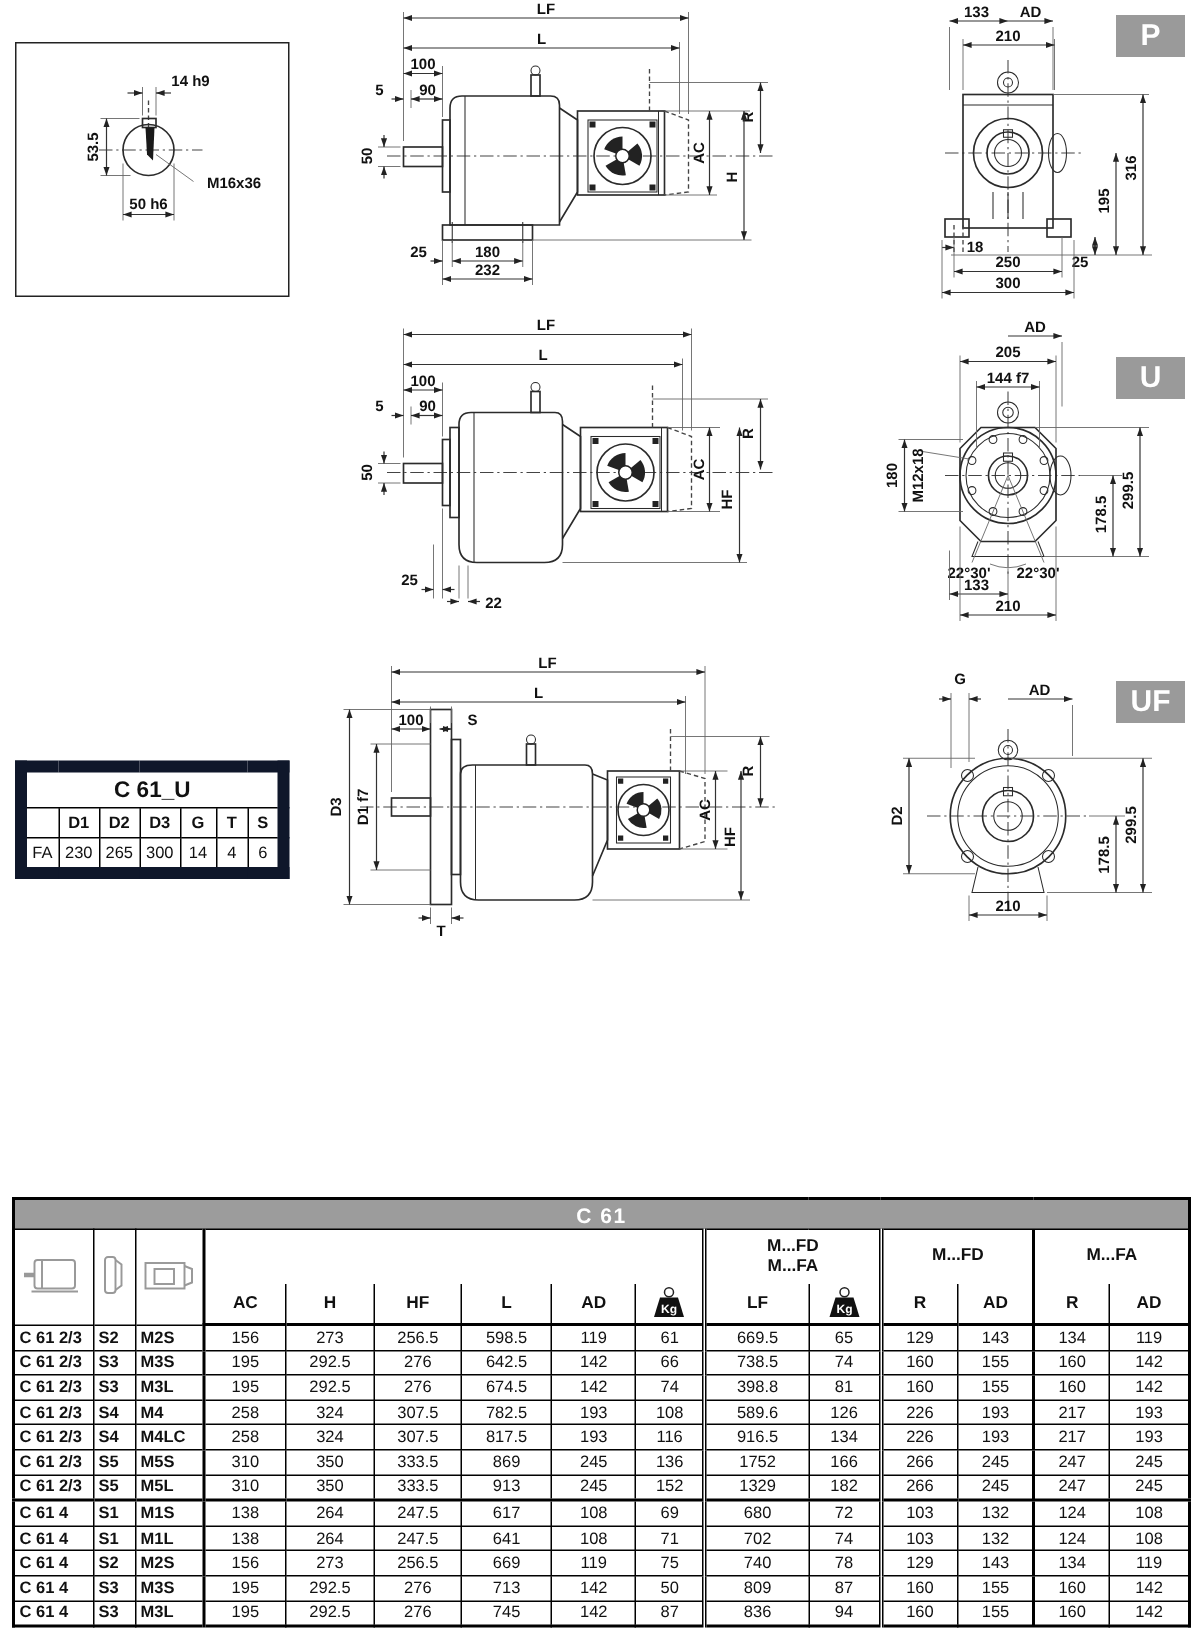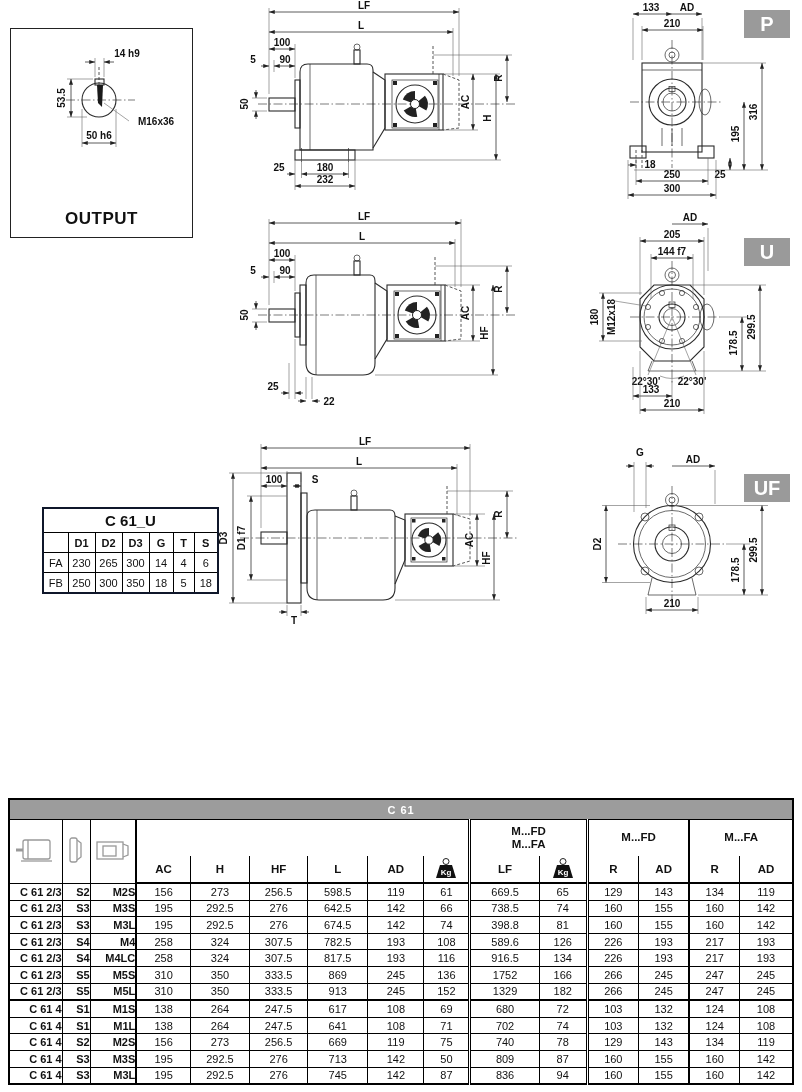--- a/index.html
+++ b/index.html
@@ -9,41 +9,41 @@
   svg{overflow:visible;}
   .o{fill:none;stroke:#2b2b2b;stroke-width:1.1;}
   .o2{fill:none;stroke:#2b2b2b;stroke-width:0.7;}
   .d{fill:none;stroke:#333;stroke-width:0.8;}
   .e{fill:none;stroke:#666;stroke-width:0.6;}
   .cl{fill:none;stroke:#444;stroke-width:0.7;stroke-dasharray:9 2.5 1.5 2.5;}
   .dash{fill:none;stroke:#444;stroke-width:0.9;stroke-dasharray:3 2;}
   .t{font:bold 10px "Liberation Sans",sans-serif;fill:#111;}
   .badge{background:#9a9a9a;color:#fff;font:bold 20px "Liberation Sans",sans-serif;
          width:46px;height:28px;display:flex;align-items:center;justify-content:center;}
-  #outbox{border:1.5px solid #222;width:183px;height:210px;box-sizing:border-box;}
+  #outbox{border:1.5px solid #222;width:183px;height:170px;box-sizing:border-box;}
   #outbox .cap{position:absolute;left:0;right:0;bottom:8px;text-align:center;font-weight:bold;font-size:17px;letter-spacing:.5px;}
   
   table{border-collapse:collapse;table-layout:fixed;}
-  .ut{width:175px;font-size:11px;border:2px solid #0f172a;margin-left:32px;}
+  .ut{width:175px;font-size:11px;border:8px solid #0f172a;}
   .ut th,.ut td{border:1px solid #000;padding:0;text-align:center;height:19px;white-space:nowrap;overflow:hidden;}
   .ut .ttl{font-size:15px;font-weight:bold;height:23px;}
   .ut .rl{font-weight:normal;}
   .ut th{font-weight:bold;}
   
   .main{width:786px;font-size:11px;border:2px solid #000;}
   .main th,.main td{border:1px solid #000;padding:0;text-align:center;height:15.6px;white-space:nowrap;overflow:hidden;}
-  .main .ttl{background:#9c9c9c;color:#fff;font-size:11px;font-weight:bold;height:19px;letter-spacing:1px;border:1px solid #000;}
+  .main .ttl{background:#9c9c9c;color:#fff;font-size:14px;font-weight:bold;height:19px;letter-spacing:1px;border:1px solid #000;}
   .main tr.h1 th{border-bottom:none;height:36px;vertical-align:middle;}
   .main tr.h1 th.nog{border-bottom:none;}
   .main tr.h2 th{border-top:none;height:26px;font-size:11.5px;border-bottom:2px solid #000;}
   .main .ic{border-bottom:2px solid #000;}
   .main .grp2{font-weight:bold;font-size:11.5px;line-height:1.15;}
   .main .dbl{border-left:3px double #000;}
   .main .thk{border-left:2px solid #000;}
-  .main td.mc{text-align:right;font-weight:bold;padding-left:3px;}
+  .main td.mc{text-align:left;font-weight:bold;padding-left:3px;}
   .main tr.grp td{border-top:2px solid #000;}
 </style>
 </head>
 <body>
 
 <div id="outbox" class="abs" style="left:10px;top:28px;">
   <svg width="180" height="130" viewBox="0 0 180 130">
     <defs>
         <marker id="m0" viewBox="0 0 10 10" refX="9" refY="5" markerWidth="8" markerHeight="8" orient="auto-start-reverse">
           <path d="M0,1.8 L9,5 L0,8.2 z" fill="#222"></path>
@@ -67,26 +67,25 @@
       <line class="d" x1="60" y1="50" x2="60" y2="88" marker-start="url(#m0)" marker-end="url(#m0)"></line>
       <text class="t" transform="rotate(-90 54 69)" x="54" y="69" text-anchor="middle">53.5</text>
       <line class="e" x1="71" y1="80" x2="71" y2="118"></line>
         <line class="e" x1="105" y1="80" x2="105" y2="118"></line>
       <line class="d" x1="71" y1="114" x2="105" y2="114" marker-start="url(#m0)" marker-end="url(#m0)"></line>
       <text class="t" x="88" y="110" text-anchor="middle">50 h6</text>
       <line class="e" x1="118" y1="92" x2="93" y2="74"></line>
       <text class="t" x="145" y="96" text-anchor="middle">M16x36</text>
     </g>
   </svg>
-  <div class="cap">OUTPUT</div>
 </div>
 
 <div class="badge abs" style="left:744px;top:10px;">P</div>
 <div class="badge abs" style="left:744px;top:238px;">U</div>
-<div class="badge abs" style="left:744px;top:454px;margin-top:20px;">UF</div>
+<div class="badge abs" style="left:744px;top:454px;">UF</div>
 
 <svg class="abs" style="left:240px;top:2px;" width="280" height="200" viewBox="0 0 280 200">
   <defs>
       <marker id="m1" viewBox="0 0 10 10" refX="9" refY="5" markerWidth="8" markerHeight="8" orient="auto-start-reverse">
         <path d="M0,1.8 L9,5 L0,8.2 z" fill="#222"></path>
       </marker>
     </defs>
   <line class="cl" x1="18" y1="102" x2="276" y2="102"></line>
   <g>
     <rect class="o" x="29" y="96" width="26" height="13"></rect>
@@ -515,29 +514,20 @@
   </thead>
   <tbody>
       <tr>
         <td class="rl">FA</td>
         <td>230</td>
         <td>265</td>
         <td>300</td>
         <td>14</td>
         <td>4</td>
         <td>6</td>
-      </tr>
-      <tr>
-        <td class="rl">FB</td>
-        <td>250</td>
-        <td>300</td>
-        <td>350</td>
-        <td>18</td>
-        <td>5</td>
-        <td>18</td>
       </tr>
     </tbody>
 </table>
 
 <table class="main abs" style="left:8px;top:798px;">
   <colgroup>
     <col style="width:53px">
       <col style="width:28px">
       <col style="width:46px">
     <col style="width:54px">

